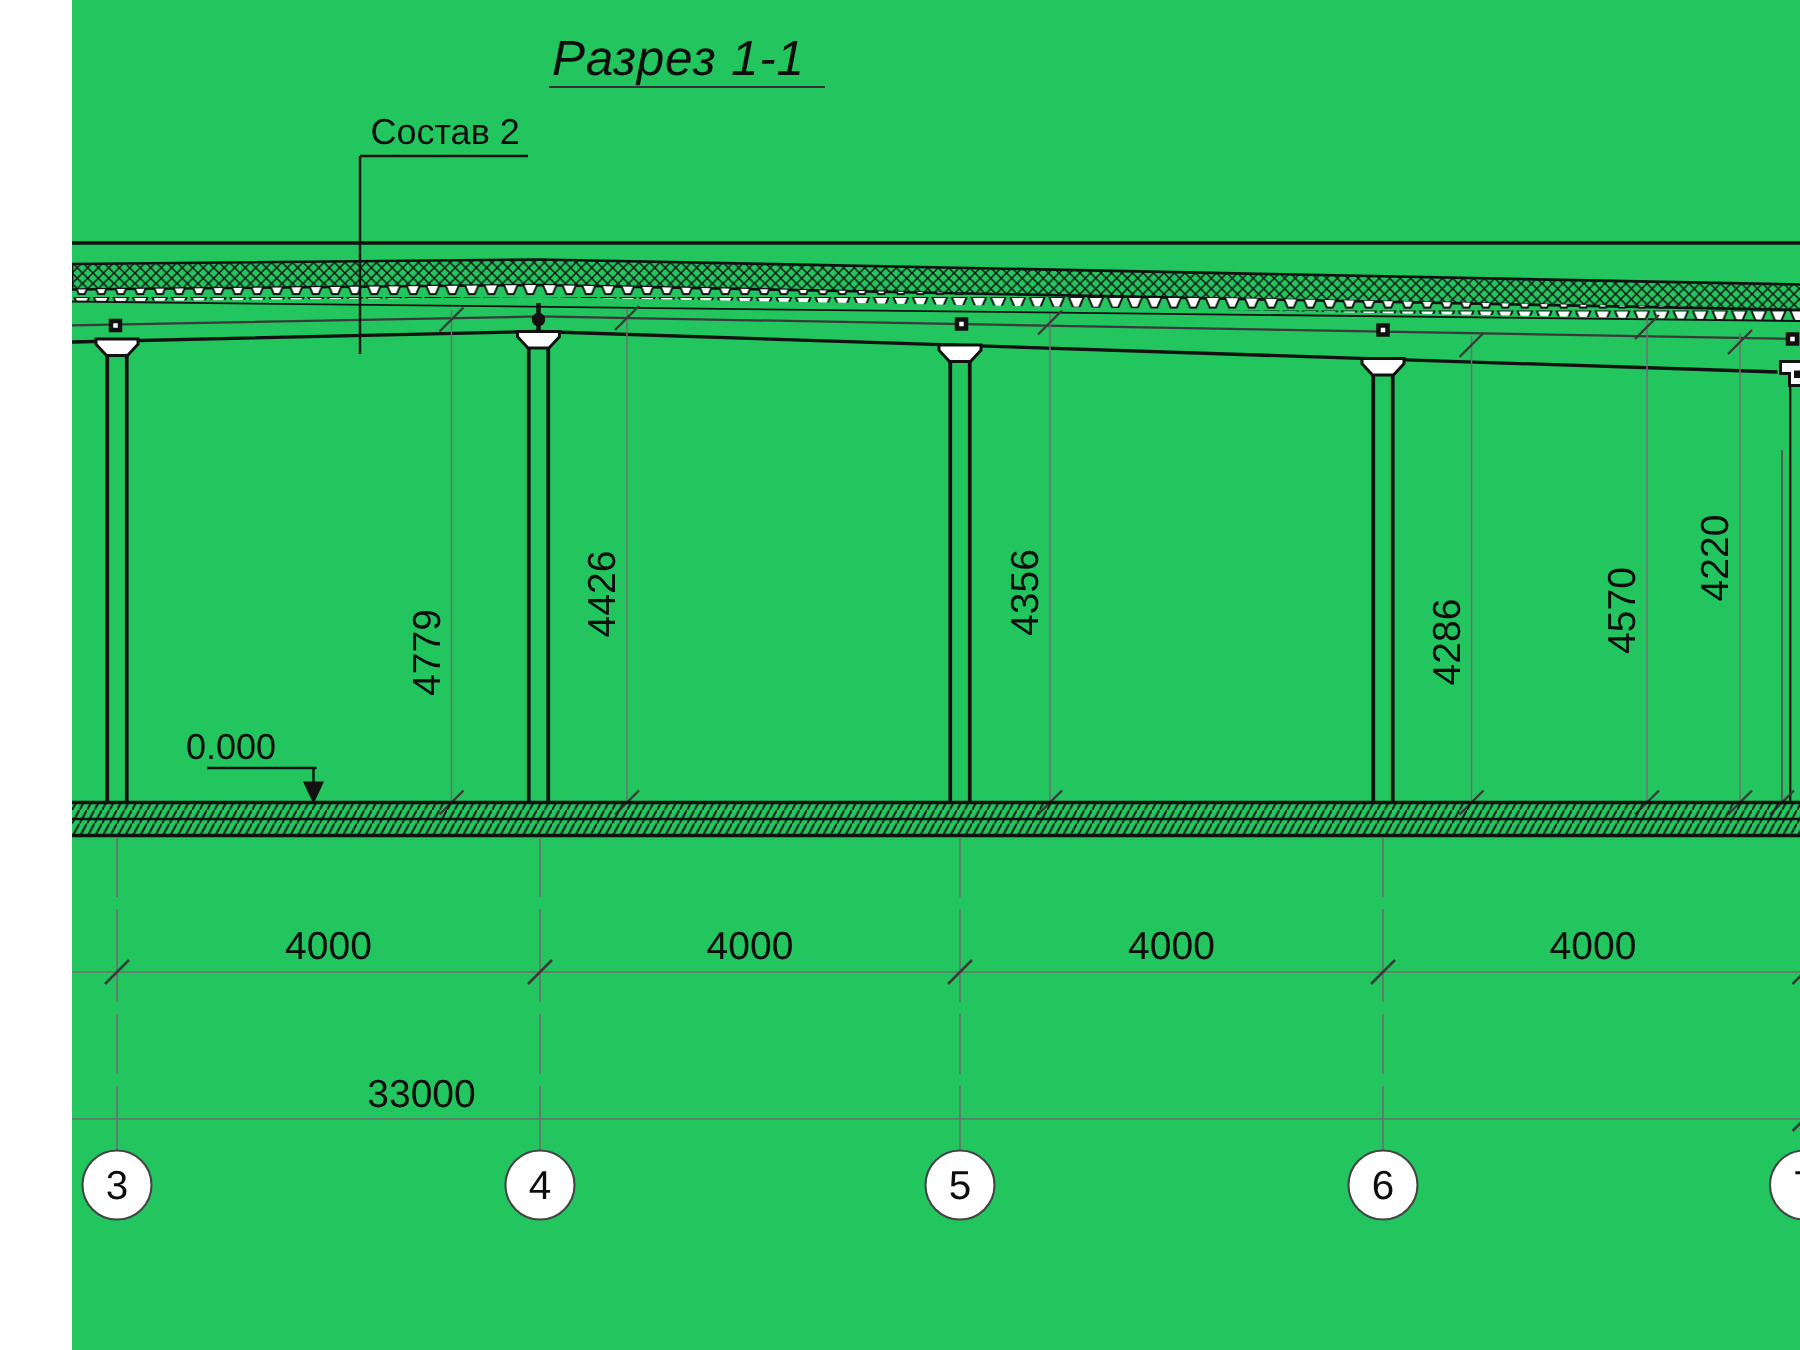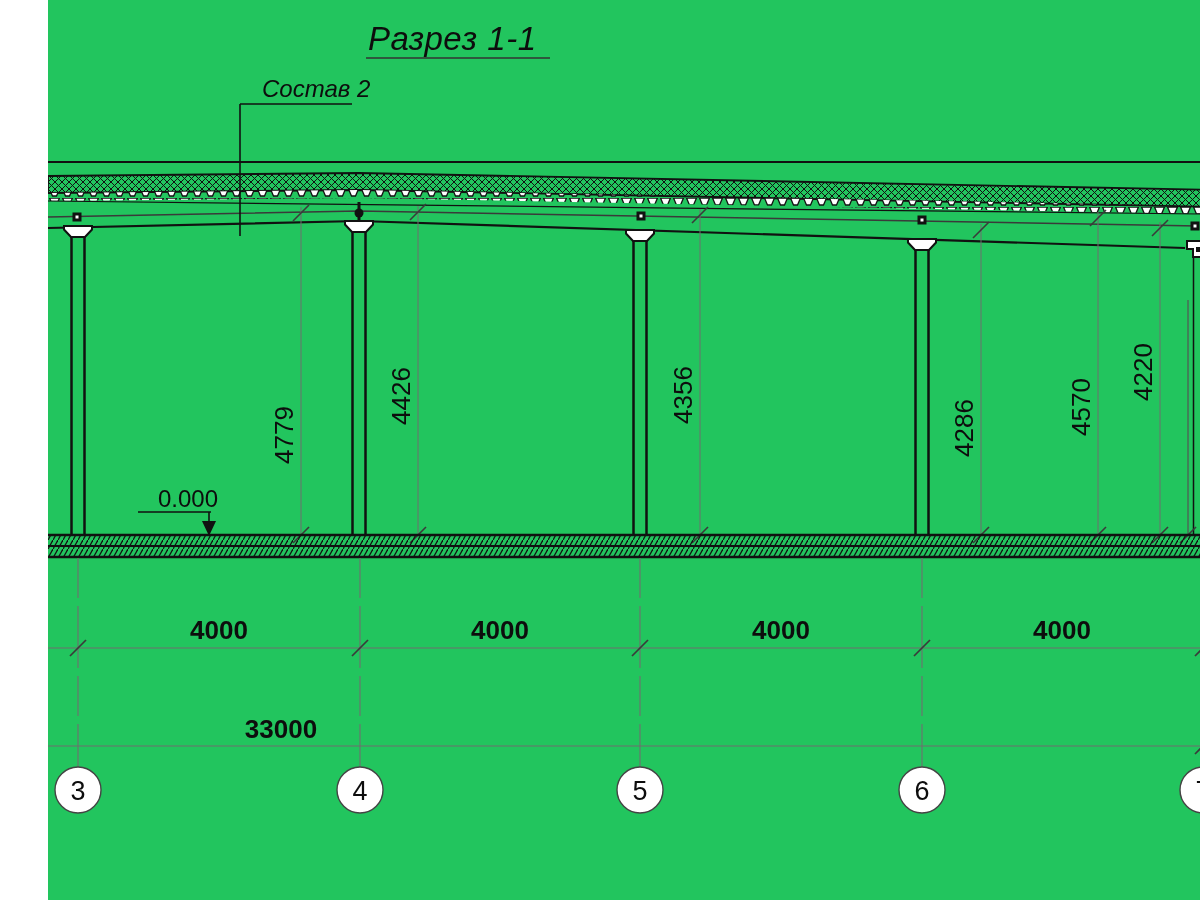--- a/index.html
+++ b/index.html
@@ -18,21 +18,20 @@
     font-size:33px;font-style:italic;letter-spacing:0.5px;
   }
   .lbl{font-size:24px;}
   .vdim{
     font-size:26px;
     transform:translate(-50%,-50%) rotate(-90deg);
   }
   .hdim{
     font-size:26px;
     transform:translate(-50%,0);
-    font-weight:bold;
   }
   .bubble-num{
     font-size:27px;
     transform:translate(-50%,-50%);
   }
 </style>
 </head>
 <body>
 
 <div class="stage">
@@ -212,23 +211,23 @@
       <circle cx="30" cy="790" r="23"></circle>
       <circle cx="312" cy="790" r="23"></circle>
       <circle cx="592" cy="790" r="23"></circle>
       <circle cx="874" cy="790" r="23"></circle>
       <circle cx="1155" cy="790" r="23"></circle>
     </g>
   </svg>
 
   <div class="txt title" style="left:320px;top:22px;">Разрез 1-1</div>
 
-  <div class="txt lbl" style="left:214px;top:77px;font-style:italic;">Состав 2</div>
-
-  <div class="txt lbl" style="left:110px;top:487px;">0.000</div>
+  <div class="txt lbl" style="left:199px;top:77px;">Состав 2</div>
+
+  <div class="txt lbl" style="left:76px;top:487px;">0.000</div>
 
   <div class="txt vdim" style="left:236px;top:435px;">4779</div>
   <div class="txt vdim" style="left:353px;top:396px;">4426</div>
   <div class="txt vdim" style="left:635px;top:395px;">4356</div>
   <div class="txt vdim" style="left:916px;top:428px;">4286</div>
   <div class="txt vdim" style="left:1033px;top:407px;">4570</div>
   <div class="txt vdim" style="left:1095px;top:372px;">4220</div>
   <div class="txt vdim" style="left:1202px;top:460px;">3374</div>
 
   <div class="txt hdim" style="left:171px;top:617px;">4000</div>

